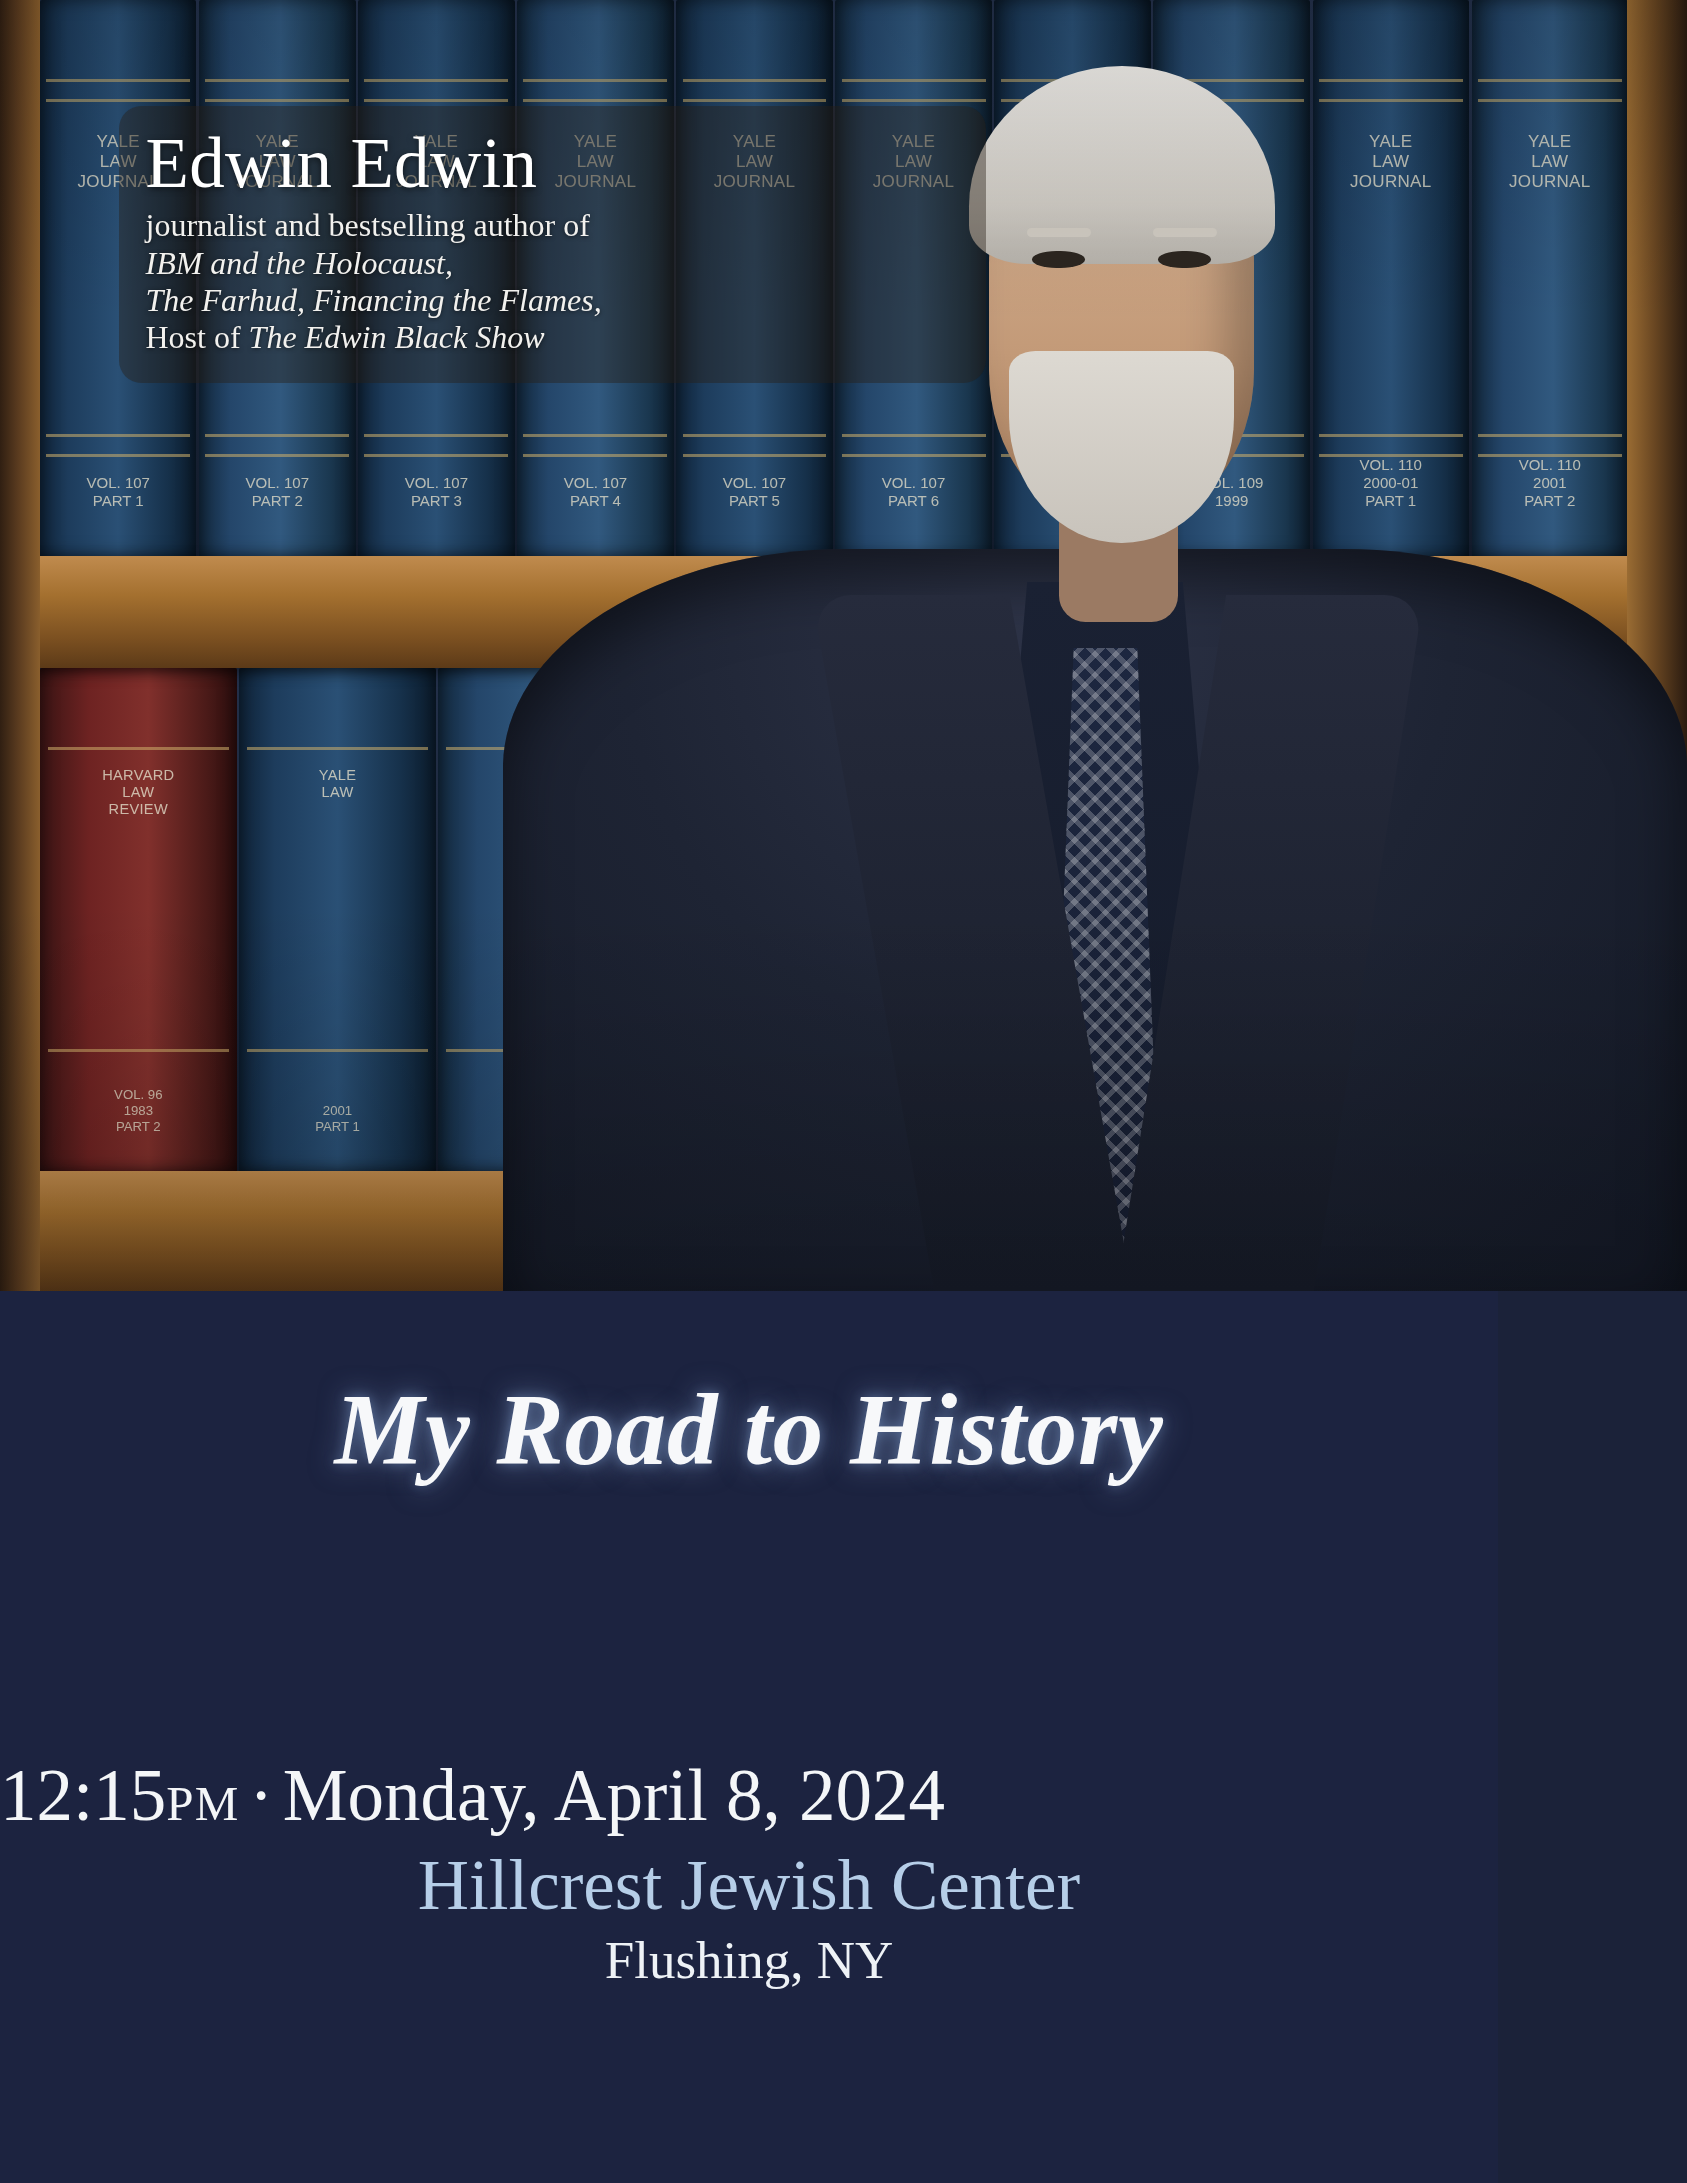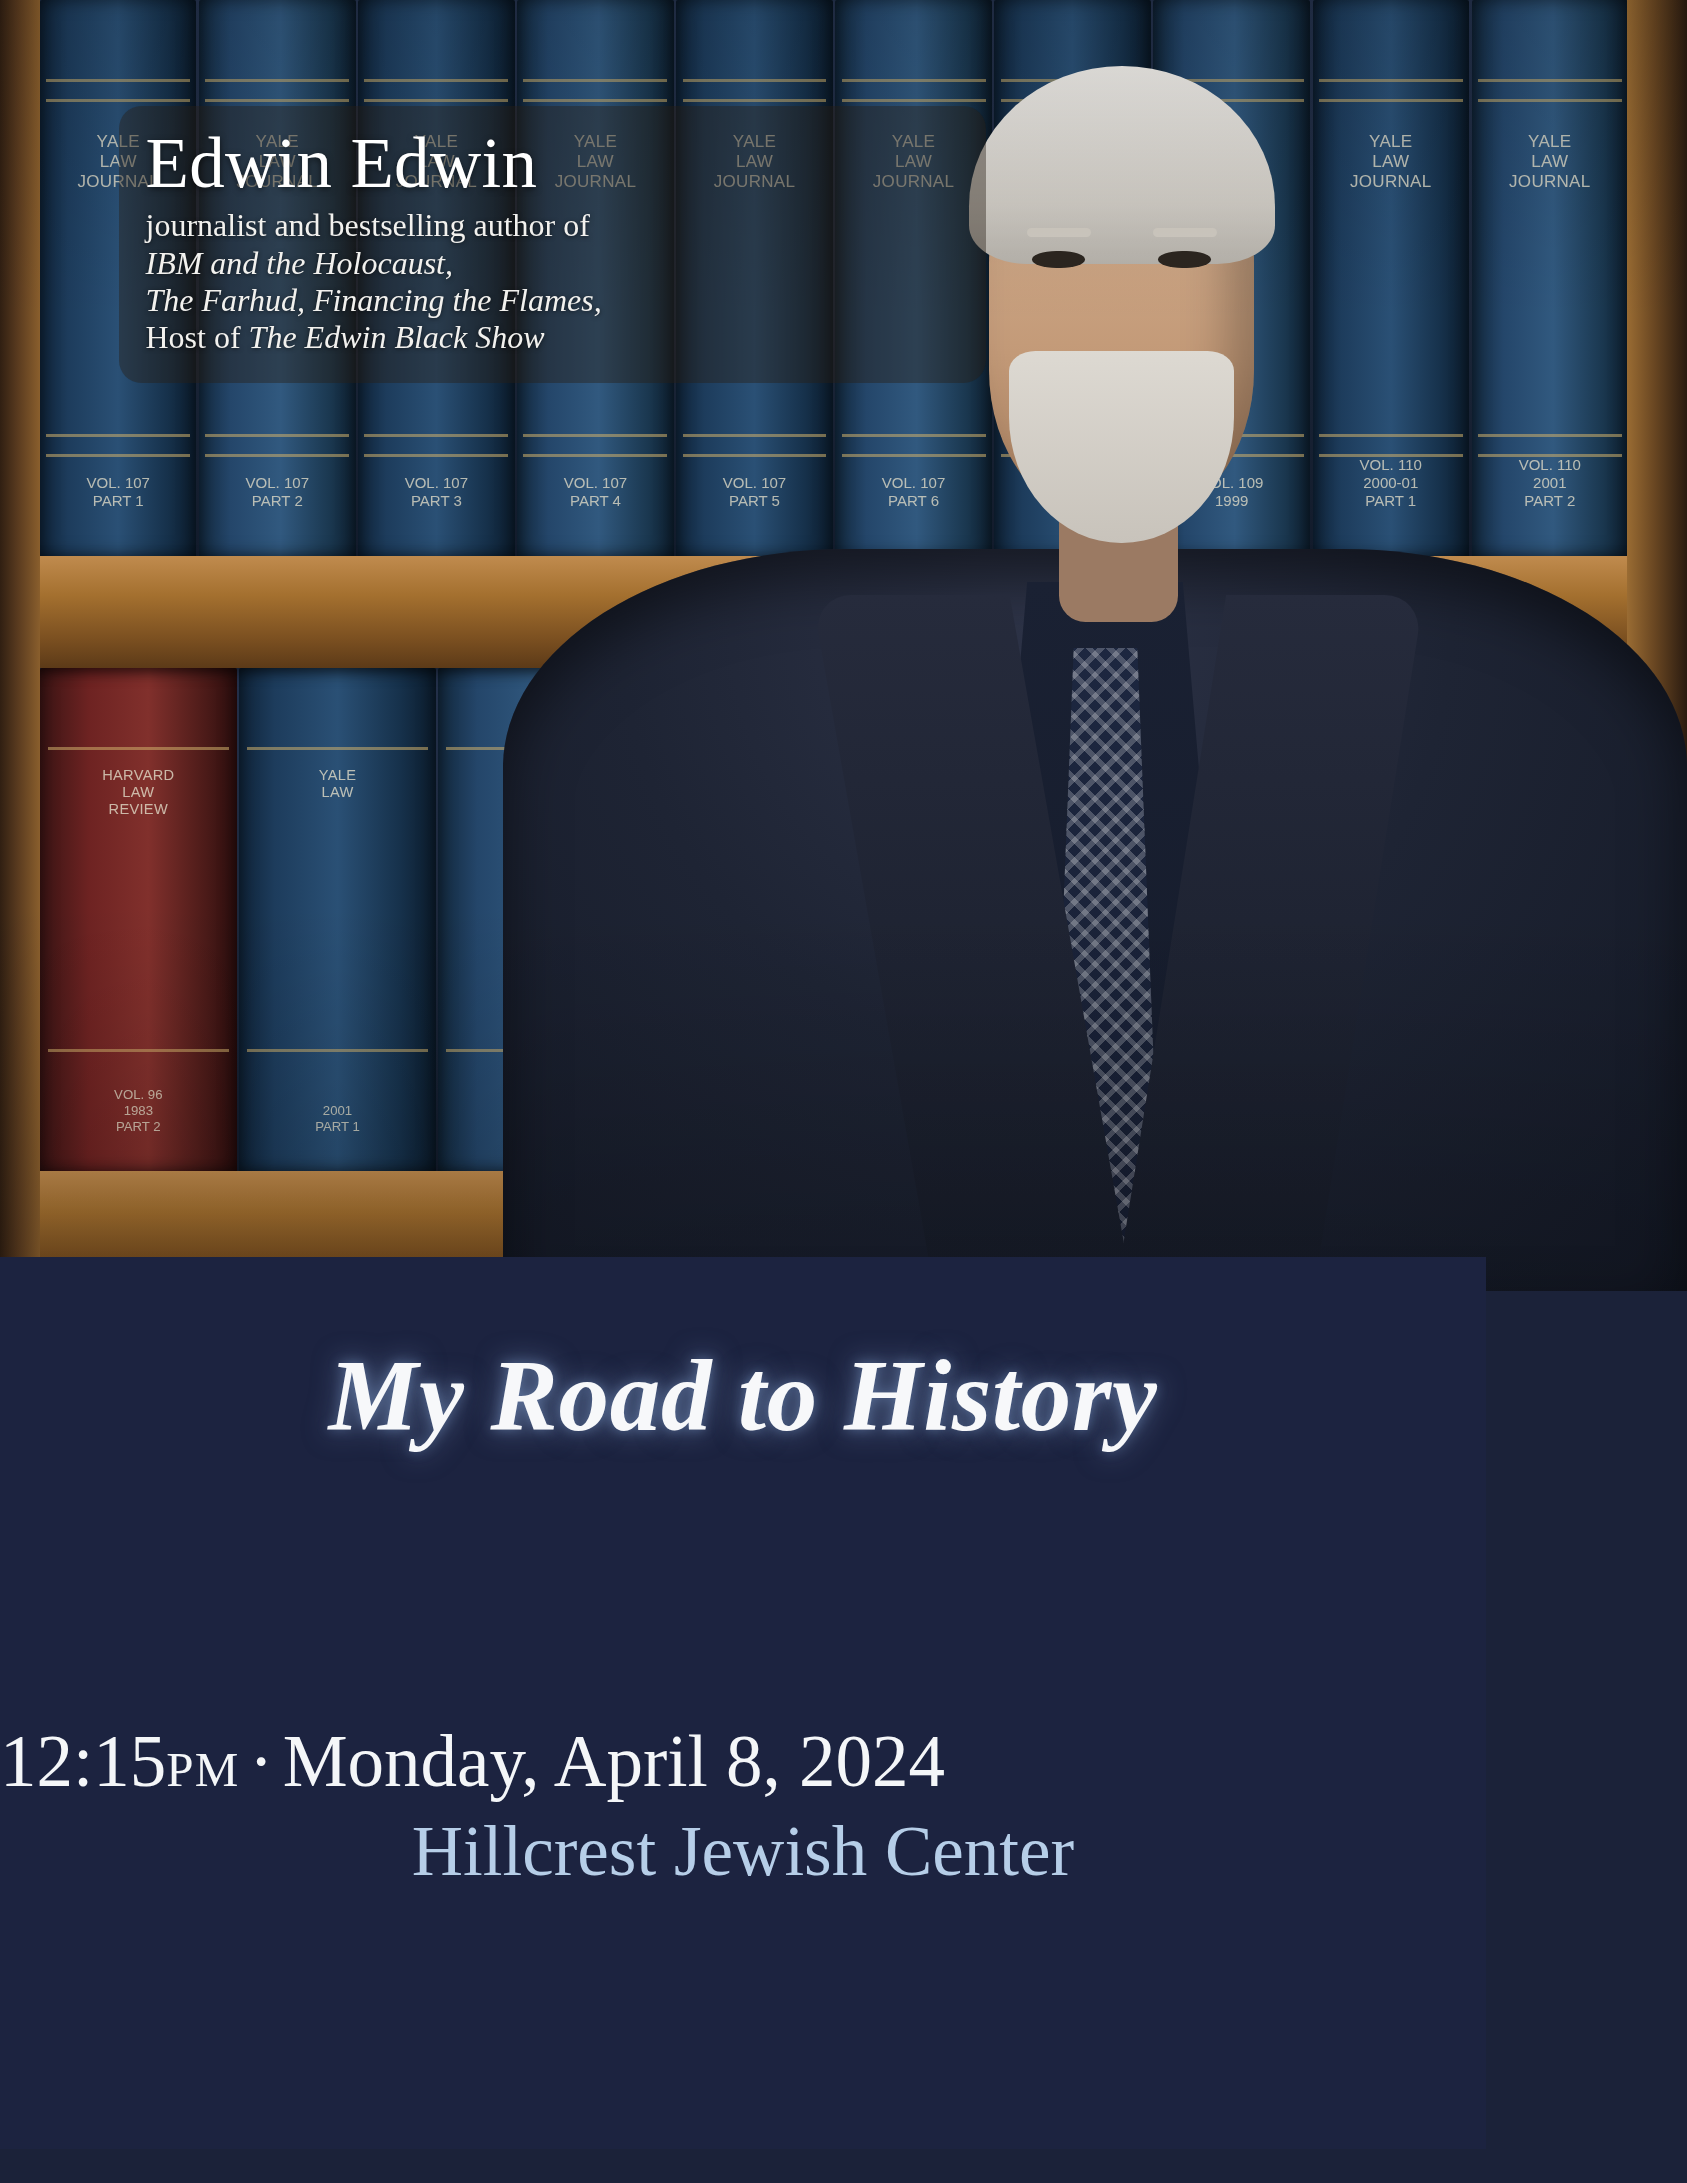--- a/index.html
+++ b/index.html
@@ -290,24 +290,25 @@
     font-size: 38px;
     line-height: 1.2;
     margin-top: 5.3px;
     text-shadow: 0 2px 6.6px rgba(0,0,0,.7);
   }
 
   
   .lower {
     position: absolute;
     left: 0;
-    top: 1257px;
+    top: 1291px;
     width: 1486px;
     height: 892px;
     background: #1c2340;
+    padding-left: 12px;
   }
   .talk-title {
     position: absolute;
     top: 81px;
     left: 0;
     width: 100%;
     text-align: center;
     color: #f7f8fa;
     font-style: italic;
     font-weight: bold;
@@ -500,16 +501,17 @@
   </div>
 
   <div class="lower">
     <div class="talk-title">My Road to History</div>
 
     <div class="event-line">
       <span>12:15</span><span class="ampm">PM</span><span class="sep">·</span><span>Monday, April 8, 2024</span>
     </div>
 
     <div class="venue">Hillcrest Jewish Center</div>
+    <div class="city">Flushing, NY</div>
   </div>
 
 </div>
 
 
 </body></html>

